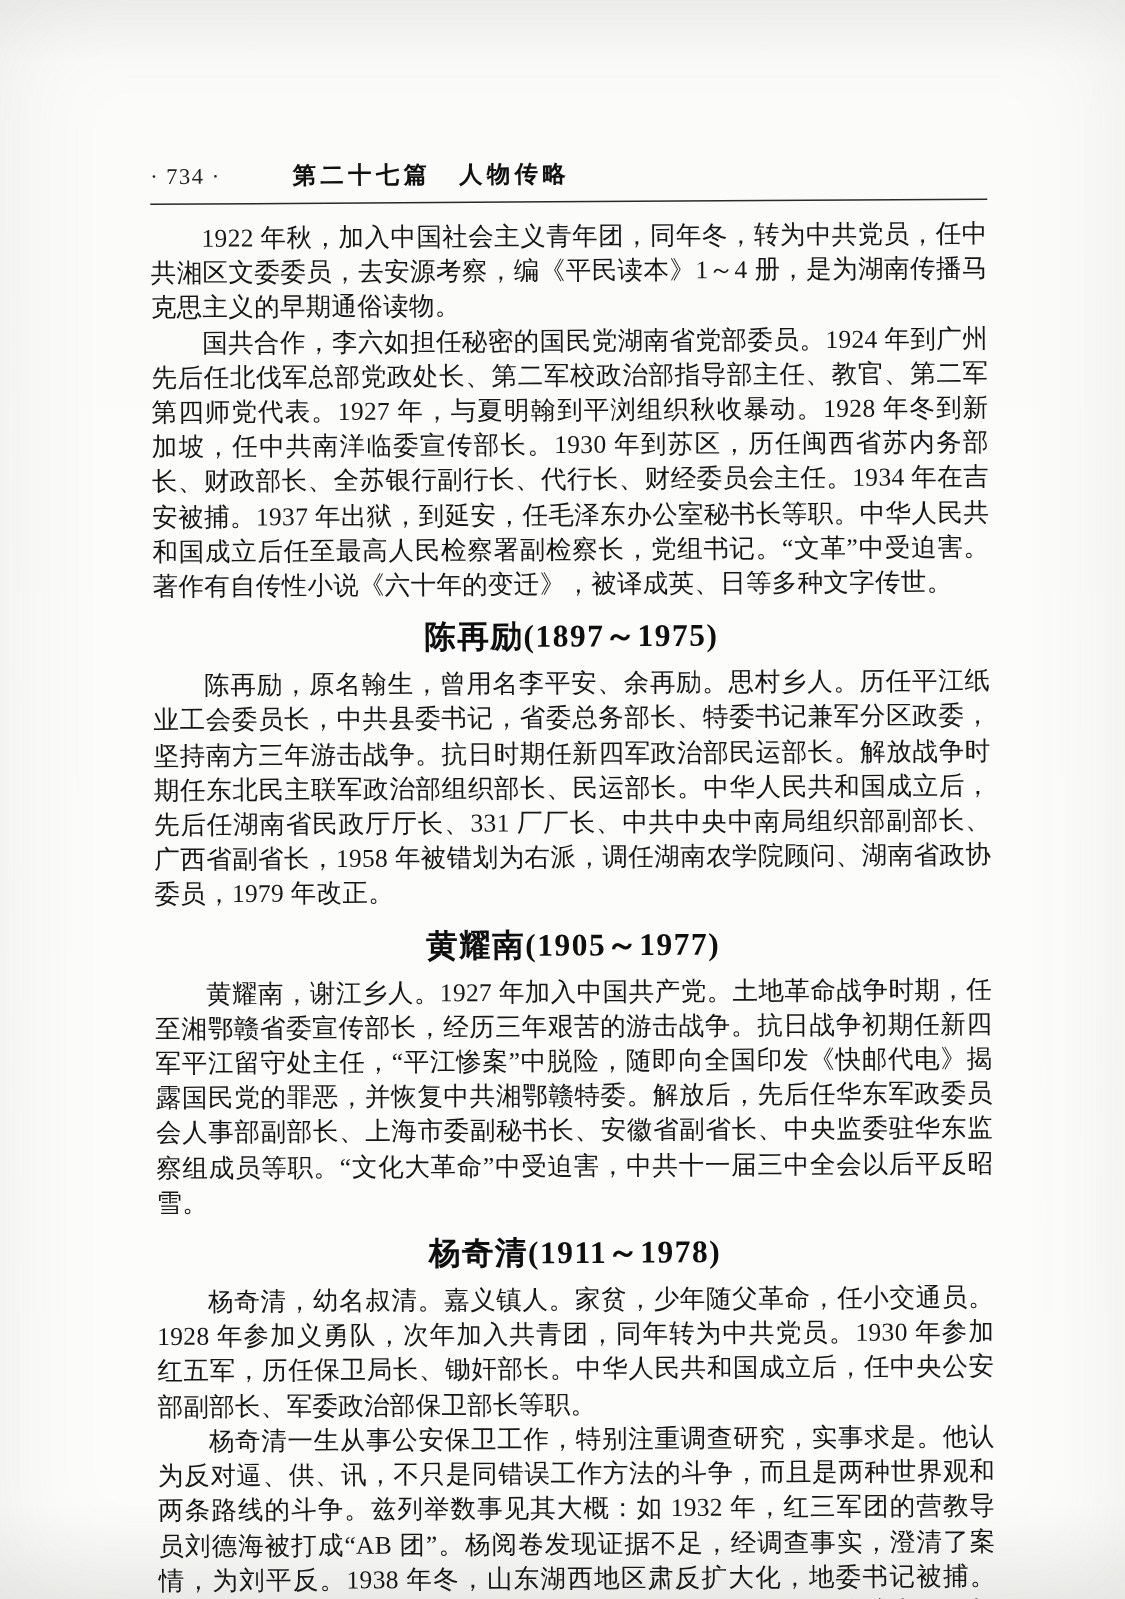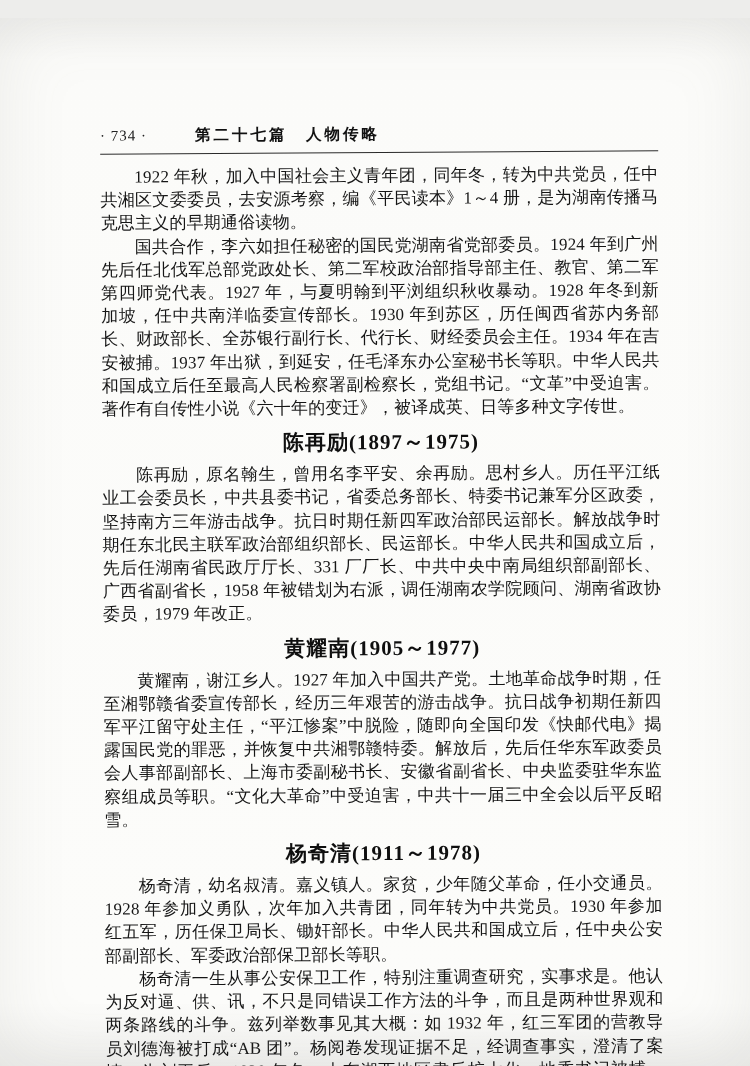--- a/index.html
+++ b/index.html
@@ -9,21 +9,20 @@
     height: 1066px;
     overflow: hidden;
     background: #ededeb;
     font-family: "Liberation Serif", "DejaVu Serif", serif;
   }
   .scan-page {
     position: absolute;
     inset: 0;
     background: linear-gradient(180deg, #f3f3f1 0%, #fbfbf9 4%, #fcfcfa 94%, #f1f1ef 100%);
     box-shadow: inset 0 0 70px rgba(120,120,115,0.12);
-    margin-top: 18px;
   }
   .content {
     position: absolute;
     left: 100px;
     top: 106px;
     width: 558px;
     transform: rotate(-0.35deg);
     transform-origin: 50% 0;
     color: #1c1c1c;
   }

